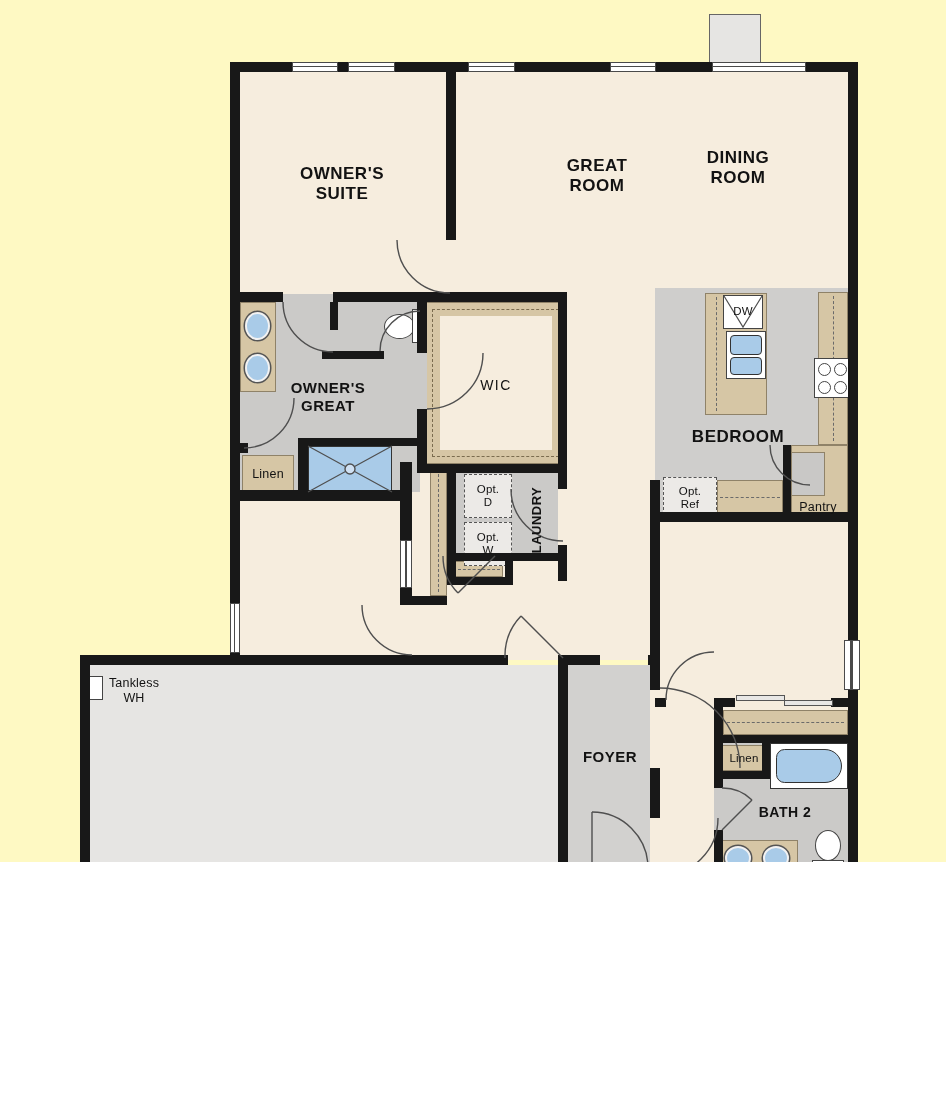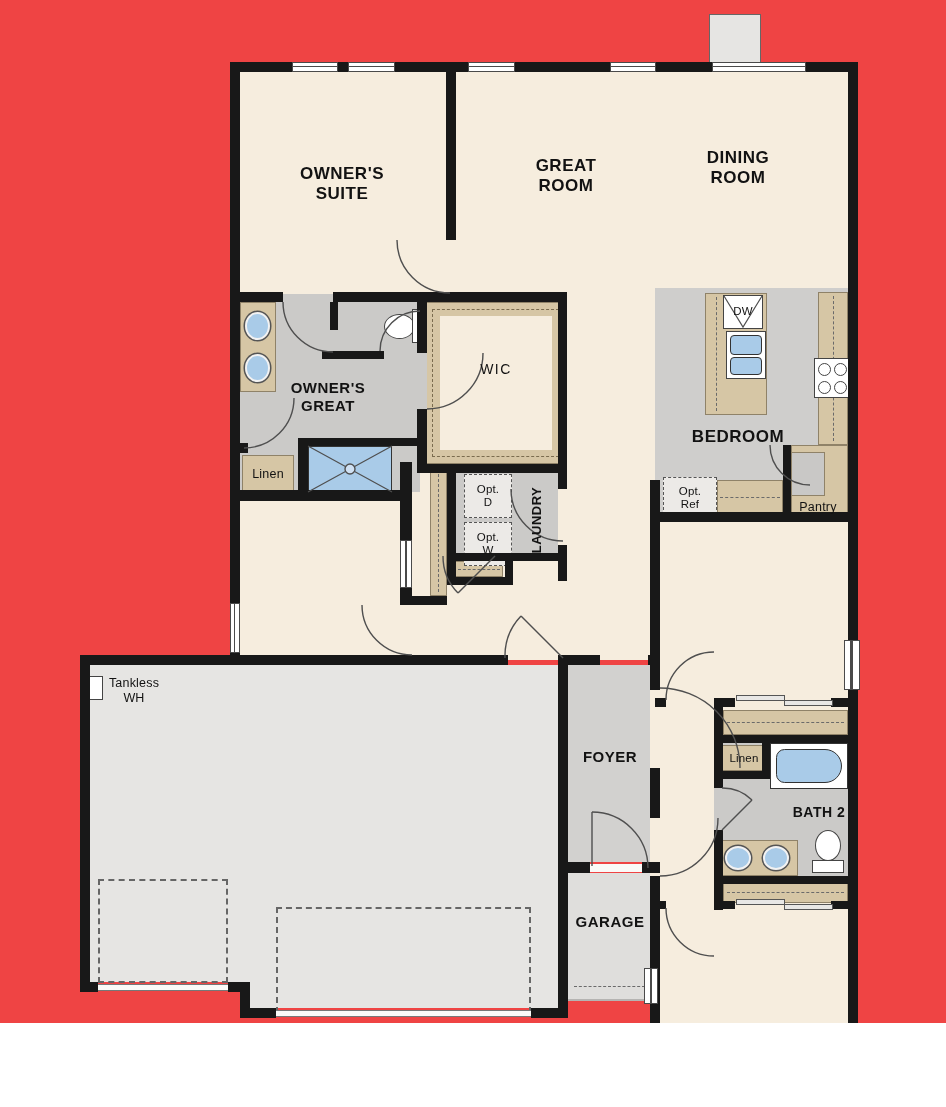--- a/index.html
+++ b/index.html
@@ -1,16 +1,16 @@
 <!DOCTYPE html>
 <html><head>
 <meta charset="utf-8">
 <style>
   html,body{margin:0;padding:0;background:#fff;}
-  #plan{position:relative;width:946px;height:1023px;background:#ef4444;overflow:hidden;
+  #plan{position:relative;width:946px;height:862px;background:#fef9c3;overflow:hidden;
         font-family:"Liberation Sans",sans-serif;}
   #plan i, #plan b, #plan s{position:absolute;display:block;box-sizing:border-box;text-decoration:none;}
   .fl{}
   .w{background:#181818;}
   .tan{background:#d6c6a5;border:1px solid #8f8268;}
   .win-h{background:linear-gradient(to bottom,#fff 38%,#4a4a4a 38%,#4a4a4a 56%,#fff 56%);border:1px solid #4a4a4a;}
   .win-v{background:linear-gradient(to right,#fff 38%,#4a4a4a 38%,#4a4a4a 56%,#fff 56%);border:1px solid #4a4a4a;}
   .dash-v{width:0!important;border-left:1.5px dashed #6a6a6a;}
   .dash-h{height:0!important;border-top:1.5px dashed #6a6a6a;}
   .optb{background:#eceae7;border:1.5px dashed #555;}
@@ -222,30 +222,30 @@
       <path d="M714,652 A48,48 0 0 0 666,700"></path>
       <path d="M666,908 A48,48 0 0 0 714,956"></path>
       <path d="M770,445 A40,40 0 0 0 810,485"></path>
       <path stroke-width="1.2" d="M308,446 L392,492 M392,446 L308,492"></path>
       <circle cx="350" cy="469" r="5" fill="#cfe0f2"></circle>
       <path stroke-width="1.2" d="M724,296 L743,327 L762,296"></path>
     </g>
   </svg>
 
   <b class="lbl b17" style="left:342px;top:184px;width:140px">OWNER'S SUITE</b>
-  <b class="lbl b17" style="left:566px;top:176px;width:100px">GREAT ROOM</b>
+  <b class="lbl b17" style="left:597px;top:176px;width:100px">GREAT ROOM</b>
   <b class="lbl b17" style="left:738px;top:168px;width:100px">DINING ROOM</b>
   <b class="lbl b15" style="left:328px;top:397px;width:100px">OWNER'S GREAT</b>
-  <b class="lbl r14" style="left:496px;top:369px;width:60px">WIC</b>
+  <b class="lbl r14" style="left:496px;top:385px;width:60px">WIC</b>
   <b class="lbl r12" style="left:268px;top:474px;width:60px">Linen</b>
   <b class="lbl b13 rot" style="left:537px;top:520px;width:90px">LAUNDRY</b>
   <b class="lbl r11" style="left:488px;top:496px;width:32px">Opt. D</b>
   <b class="lbl r11" style="left:488px;top:544px;width:32px">Opt. W</b>
   <b class="lbl b17" style="left:738px;top:437px;width:140px">BEDROOM</b>
   <b class="lbl r11" style="left:690px;top:498px;width:34px">Opt. Ref</b>
   <b class="lbl r12" style="left:818px;top:507px;width:60px">Pantry</b>
   <b class="lbl r11" style="left:743px;top:311px;width:30px">DW</b>
   <b class="lbl r12" style="left:134px;top:691px;width:74px">Tankless WH</b>
   <b class="lbl b15" style="left:610px;top:757px;width:80px">FOYER</b>
   <b class="lbl b15" style="left:610px;top:922px;width:80px">GARAGE</b>
   <b class="lbl r11" style="left:744px;top:758px;width:44px">Linen</b>
-  <b class="lbl b14" style="left:819px;top:812px;width:80px">BATH 2</b>
+  <b class="lbl b14" style="left:785px;top:812px;width:80px">BATH 2</b>
 </div>
 
 </body></html>

